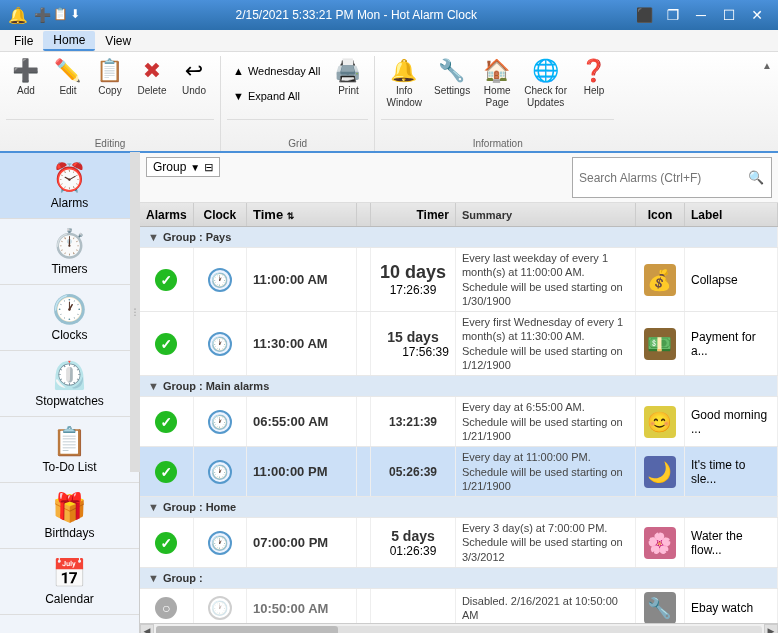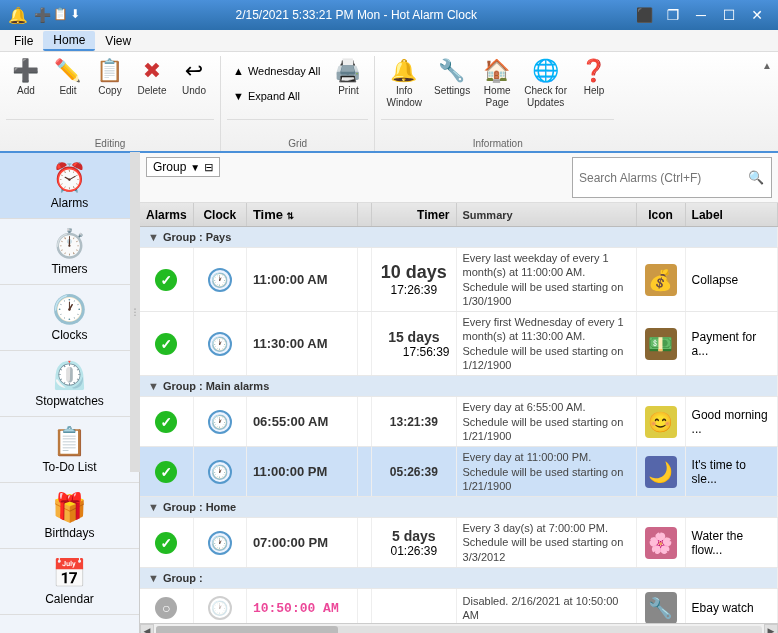--- a/index.html
+++ b/index.html
@@ -536,21 +536,21 @@
       <td class="col-summary"><span class="summary-text">Every 3 day(s) at 7:00:00 PM. Schedule will be used starting on 3/3/2012</span></td>
       <td class="col-icon"><span class="icon-img" style="background:#cc6688;">🌸</span></td>
       <td class="col-label">Water the flow...</td>
     </tr>
             <tr class="group-row">
               <td colspan="8"><span class="group-arrow">▼</span>Group :</td>
             </tr>
             <tr class="alarm-row">
       <td class="col-enabled"><span class="check-grey">○</span></td>
       <td class="col-clock"><span class="clock-icon" style="opacity:0.4;">🕐</span></td>
-      <td class="col-time" style="color:#ec4899;font-family:Liberation Mono, monospace;">10:50:00 AM</td>
+      <td class="col-time" style="color:#737373;">10:50:00 AM</td>
       <td></td>
       <td class="col-timer"></td>
       <td class="col-summary"><span class="summary-text">Disabled. 2/16/2021 at 10:50:00 AM</span></td>
       <td class="col-icon"><span class="icon-img" style="background:#888888;">🔧</span></td>
       <td class="col-label">Ebay watch</td>
     </tr>
           </tbody>
       </table>
     </div>
 

